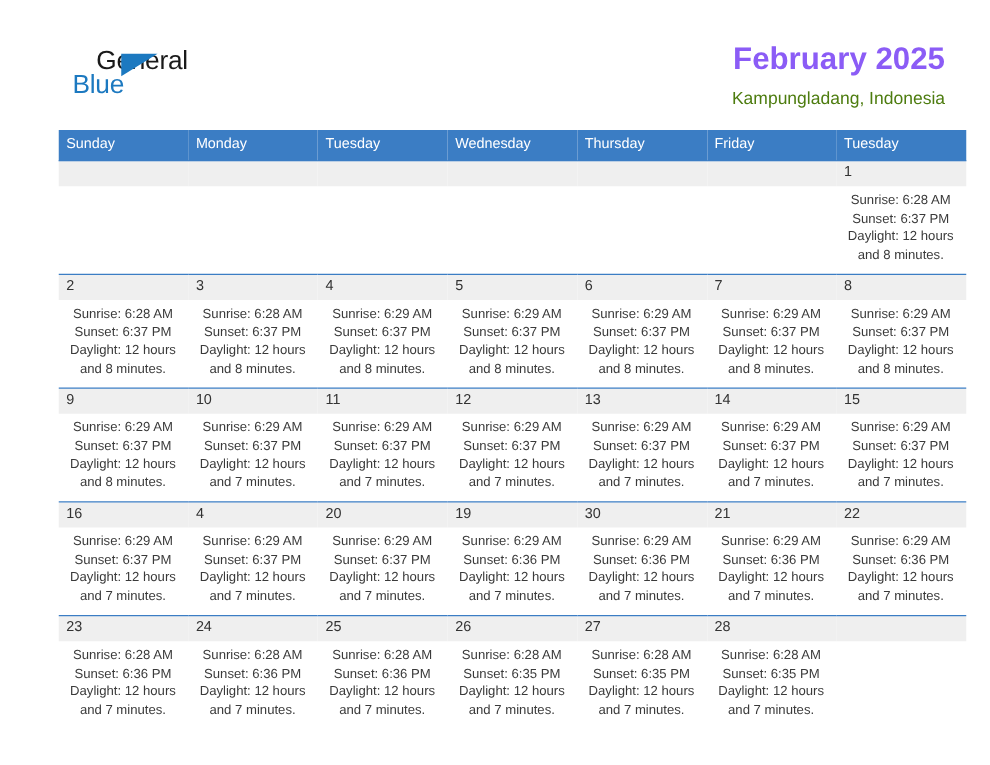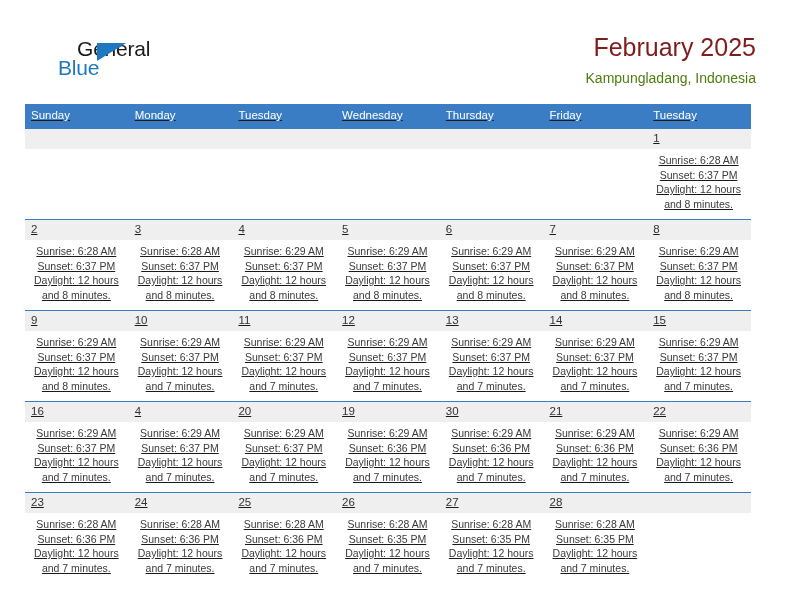--- a/index.html
+++ b/index.html
@@ -68,42 +68,41 @@
   }
 
   .title-block {
     position: absolute;
     right: 36px;
     top: 32px;
     text-align: right;
   }
   .cal-title {
     font-size: 25px;
-    font-weight: normal;
-    color: #7f1d1d;
+    font-weight: bold;
+    color: #8b5cf6;
     line-height: 30px;
     white-space: nowrap;
   }
   .cal-subtitle {
     margin-top: 8px;
     font-size: 14px;
     color: #4d7c0f;
     line-height: 17px;
     white-space: nowrap;
   }
 
   
   .calendar {
     position: absolute;
-    left: 25px;
+    left: 47px;
     top: 104px;
     width: 726px;
     border-collapse: collapse;
     table-layout: fixed;
-    text-decoration: underline;
   }
   .calendar th {
     background: #3b7dc4;
     color: #ffffff;
     font-weight: normal;
     font-size: 11.5px;
     text-align: left;
     padding: 5px 0 6px 6px;
     line-height: 13px;
     border: none;

